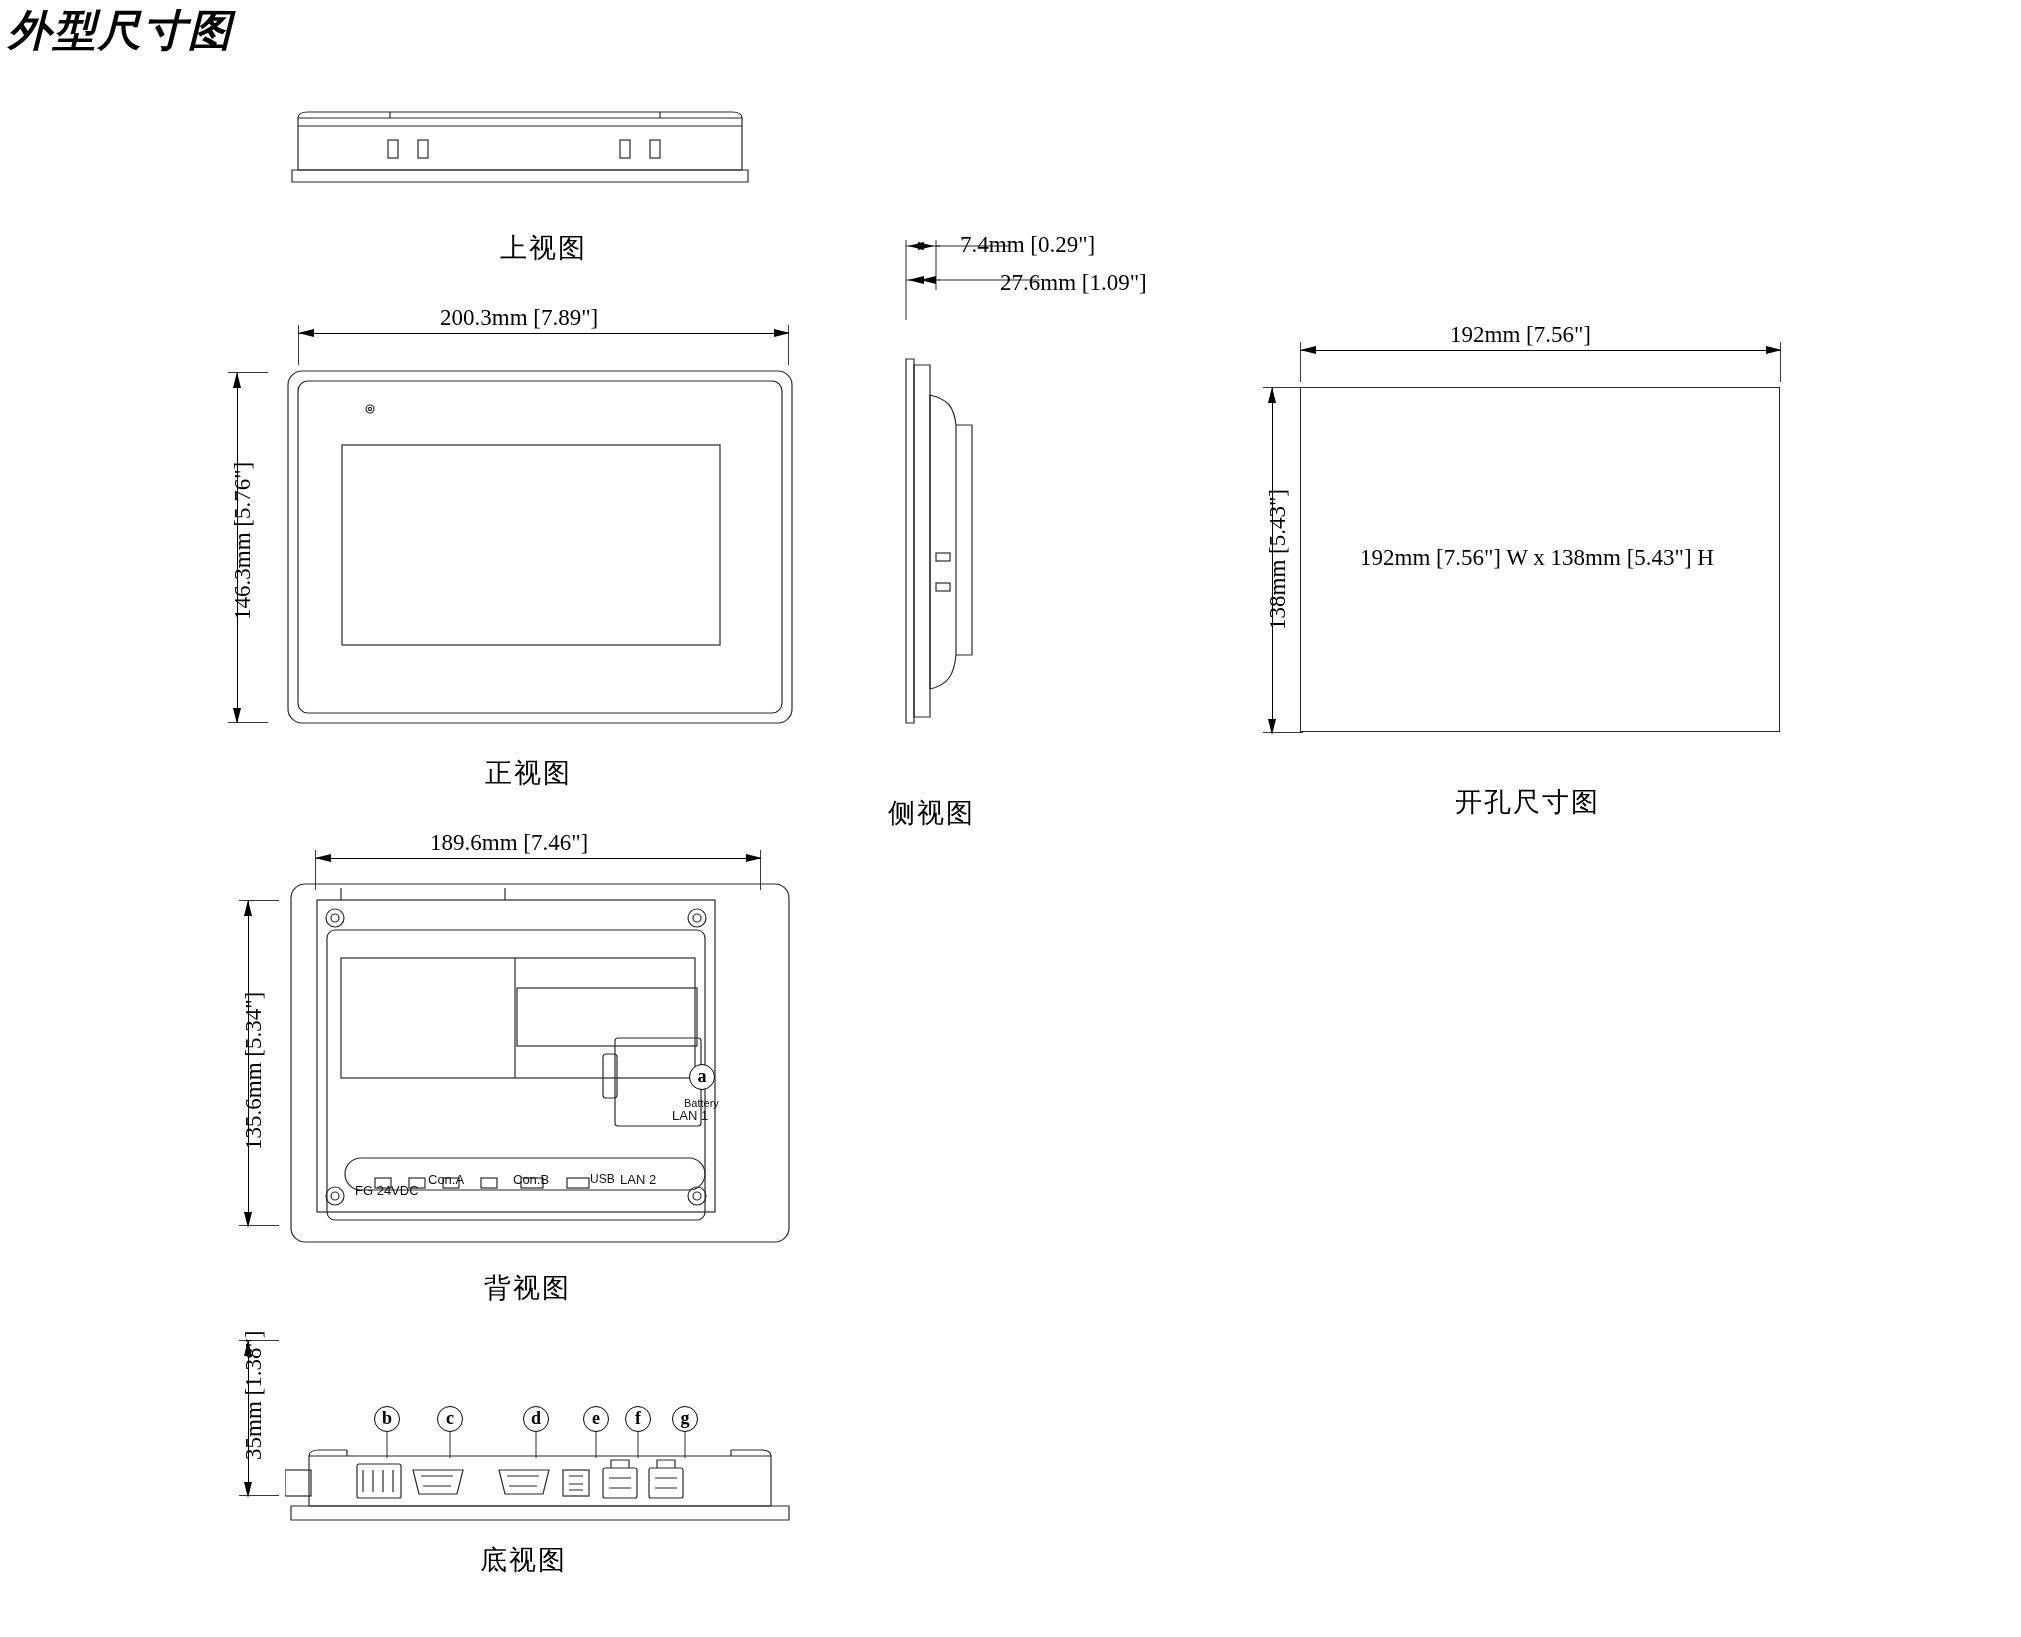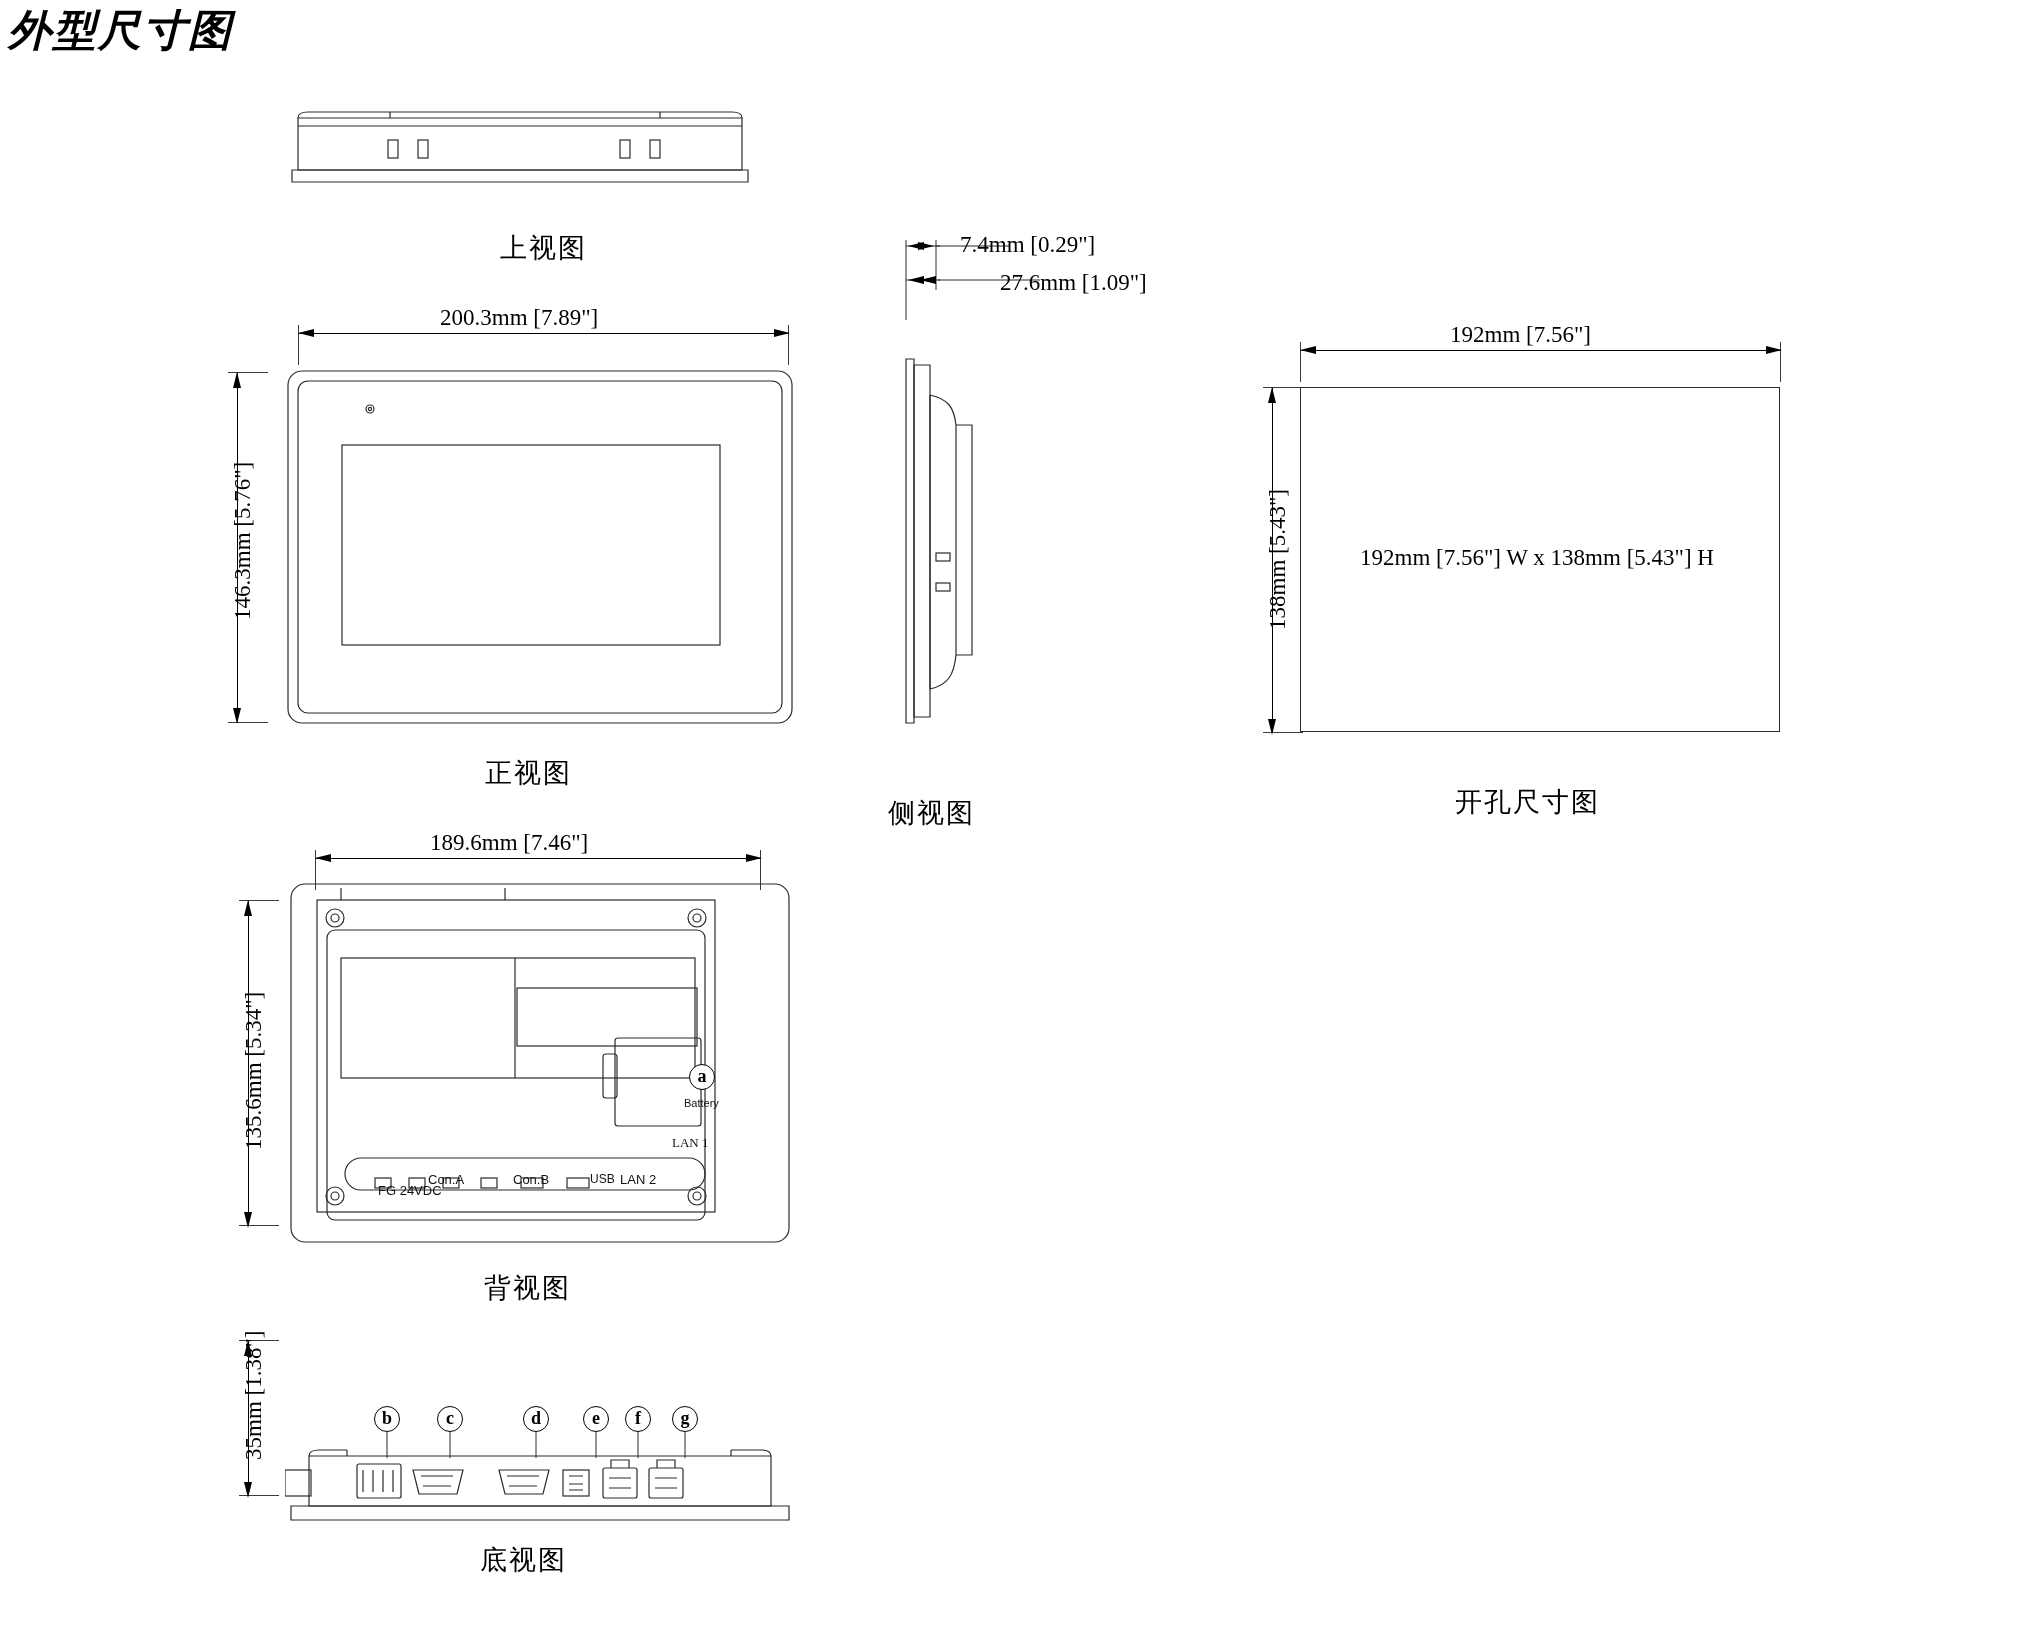--- a/index.html
+++ b/index.html
@@ -254,26 +254,26 @@
       <rect x="196" y="300" width="16" height="10"></rect>
       <rect x="236" y="300" width="22" height="10"></rect>
       <rect x="282" y="300" width="22" height="10"></rect>
     </g>
   </svg>
 </div>
 
 <div class="circle-label" style="left:689px; top:1064px;">a</div>
 <div class="tiny-text" style="left:684px; top:1097px; font-size:11px;">Battery</div>
 
-<div class="tiny-text" style="left:355px; top:1183px;margin-left:23px;">FG 24VDC</div>
+<div class="tiny-text" style="left:355px; top:1183px;">FG 24VDC</div>
 <div class="tiny-text" style="left:428px; top:1172px;">Con.A</div>
 <div class="tiny-text" style="left:513px; top:1172px;">Con.B</div>
 <div class="tiny-text" style="left:590px; top:1172px; font-size:12px;">USB</div>
 <div class="tiny-text" style="left:620px; top:1172px;">LAN 2</div>
-<div class="tiny-text" style="left:672px; top:1135px;font-family:Liberation Serif, serif;">LAN 1</div>
+<div class="tiny-text" style="left:672px; top:1108px;">LAN 1</div>
 
 <div class="view-caption" style="left:484px; top:1270px;">背视图</div>
 
 <div class="line vline" style="left:248px; top:1340px; height:155px;"></div>
 <div class="line hline thin" style="left:239px; top:1340px; width:40px;"></div>
 <div class="line hline thin" style="left:239px; top:1495px; width:40px;"></div>
 <div class="svgwrap" style="left:241px; top:1334px;">
   <svg width="16" height="170" viewBox="0 0 16 170" xmlns="http://www.w3.org/2000/svg">
     <path d="M7,6 L3,22 L11,22 Z" fill="#000"></path>
     <path d="M7,164 L3,148 L11,148 Z" fill="#000"></path>

